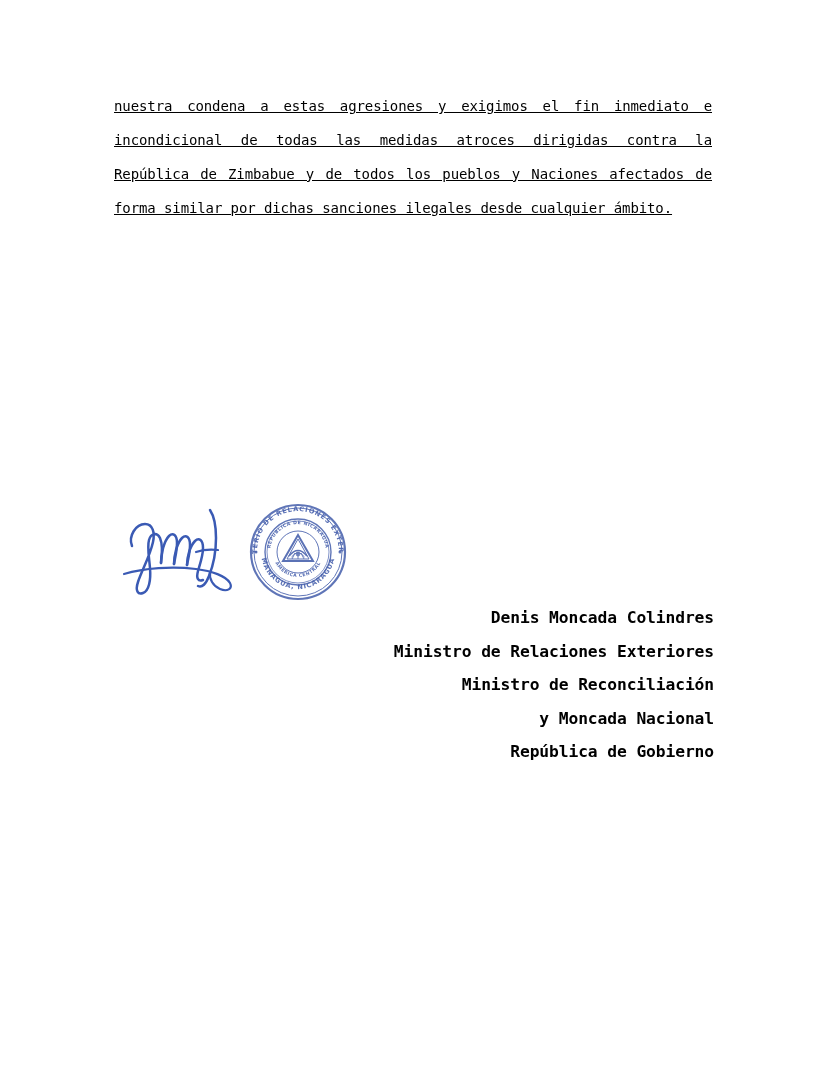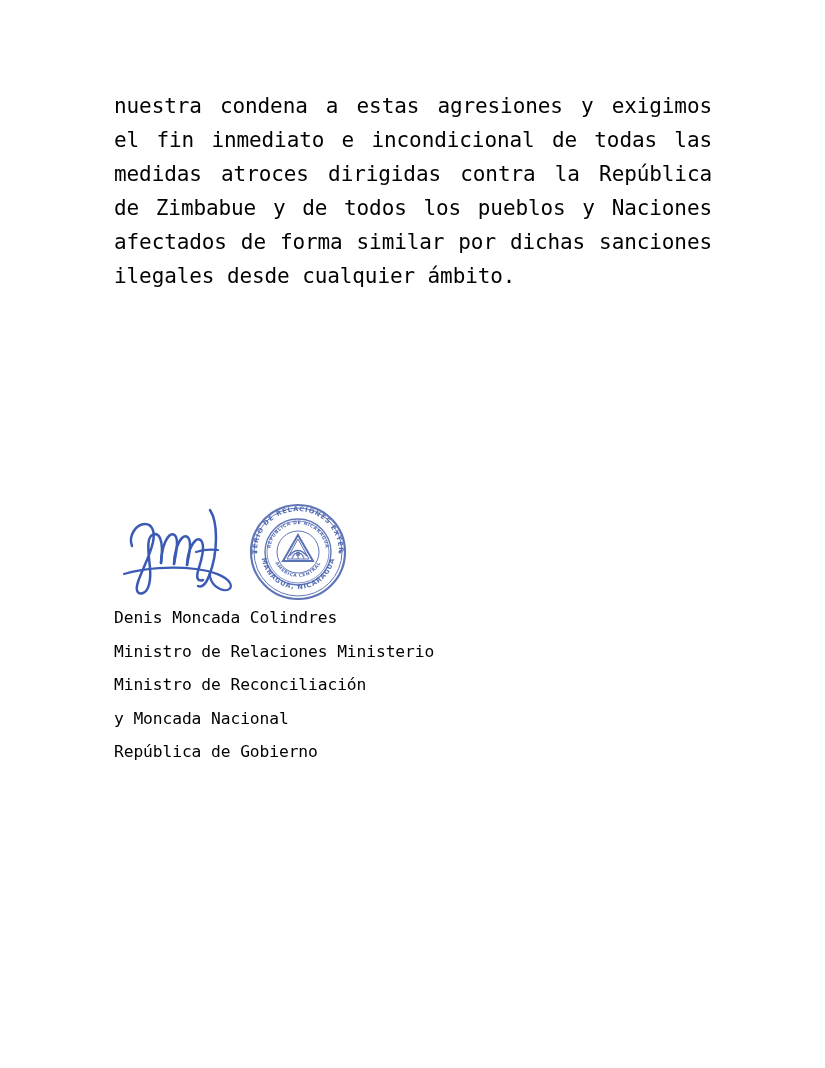--- a/index.html
+++ b/index.html
@@ -21,28 +21,29 @@
     overflow: hidden;
     margin: 0 auto;
   }
   .content {
     position: absolute;
     left: 114px;
     top: 90px;
     width: 598px;
   }
   .para {
-    font-size: 21px;
+    font-size: 14px;
     line-height: 33.9px;
     text-align: justify;
     text-align-last: left;
     margin: 0;
     letter-spacing: -0.1px;
     word-spacing: 0px;
     hyphens: none;
+    text-decoration: underline;
   }
   .para-gap {
     height: 34px;
   }
   
   .sig-zone {
     position: absolute;
     left: 114px;
     top: 494px;
     width: 260px;
@@ -61,23 +62,24 @@
   
   .sig-block {
     position: absolute;
     left: 114px;
     top: 601px;
     width: 600px;
   }
   .sig-line {
     font-size: 16.3px;
     line-height: 33.6px;
-    text-align: left;
+    text-align: right;
     white-space: pre;
     letter-spacing: -0.1px;
+    font-weight: bold;
   }
 </style>
 </head>
 <body>
 
 <div class="page">
 
   <div class="content">
 
     <p class="para">nuestra condena a estas agresiones y exigimos el fin inmediato e incondicional de todas las medidas atroces dirigidas contra la República de Zimbabue y de todos los pueblos y Naciones afectados de forma similar por dichas sanciones ilegales desde cualquier ámbito.</p>
@@ -143,19 +145,19 @@
           <circle cx="8" cy="50" r="1.5"></circle>
           <circle cx="92" cy="50" r="1.5"></circle>
         </g>
       </svg>
     </div>
 
   </div>
 
   <div class="sig-block">
     <div class="sig-line">Denis Moncada Colindres</div>
-    <div class="sig-line">Ministro de Relaciones Ministerio</div>
+    <div class="sig-line">Ministro de Relaciones Exteriores</div>
     <div class="sig-line">Ministro de Reconciliación</div>
     <div class="sig-line">y Moncada Nacional</div>
     <div class="sig-line">República de Gobierno</div>
   </div>
 
 </div>
 
 </body></html>

